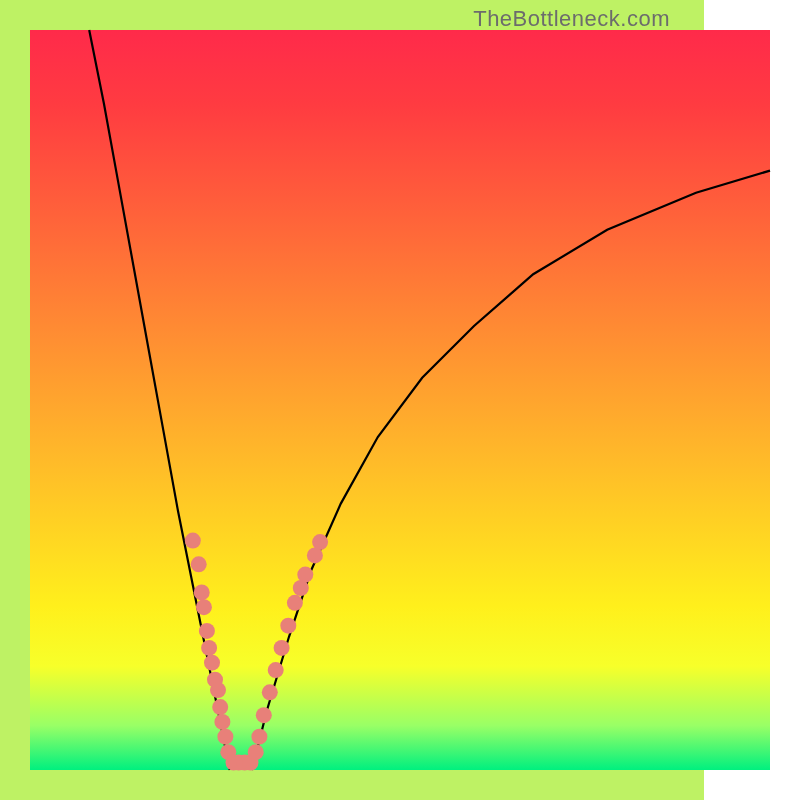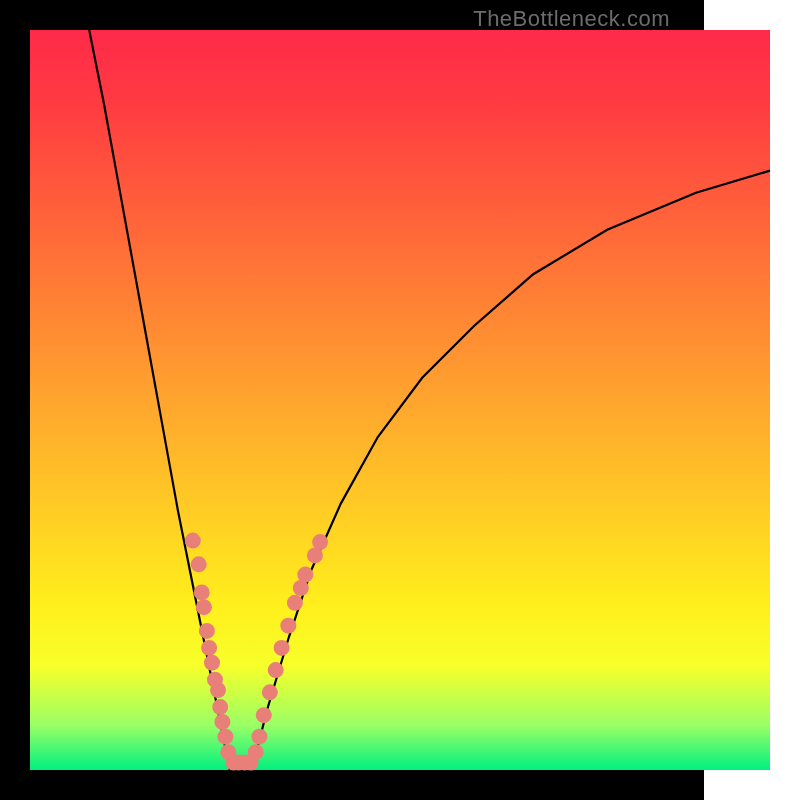--- a/index.html
+++ b/index.html
@@ -6,21 +6,21 @@
     margin: 0;
     padding: 0;
     width: 800px;
     height: 800px;
     overflow: hidden;
     font-family: Arial, Helvetica, sans-serif;
   }
   .frame {
     width: 704px;
     height: 800px;
-    background: #000000;
+    background: #bef264;
     position: relative;
     box-sizing: border-box;
   }
   .plot-area {
     position: absolute;
     left: 30px;
     top: 30px;
     width: 740px;
     height: 740px;
     background: linear-gradient(

